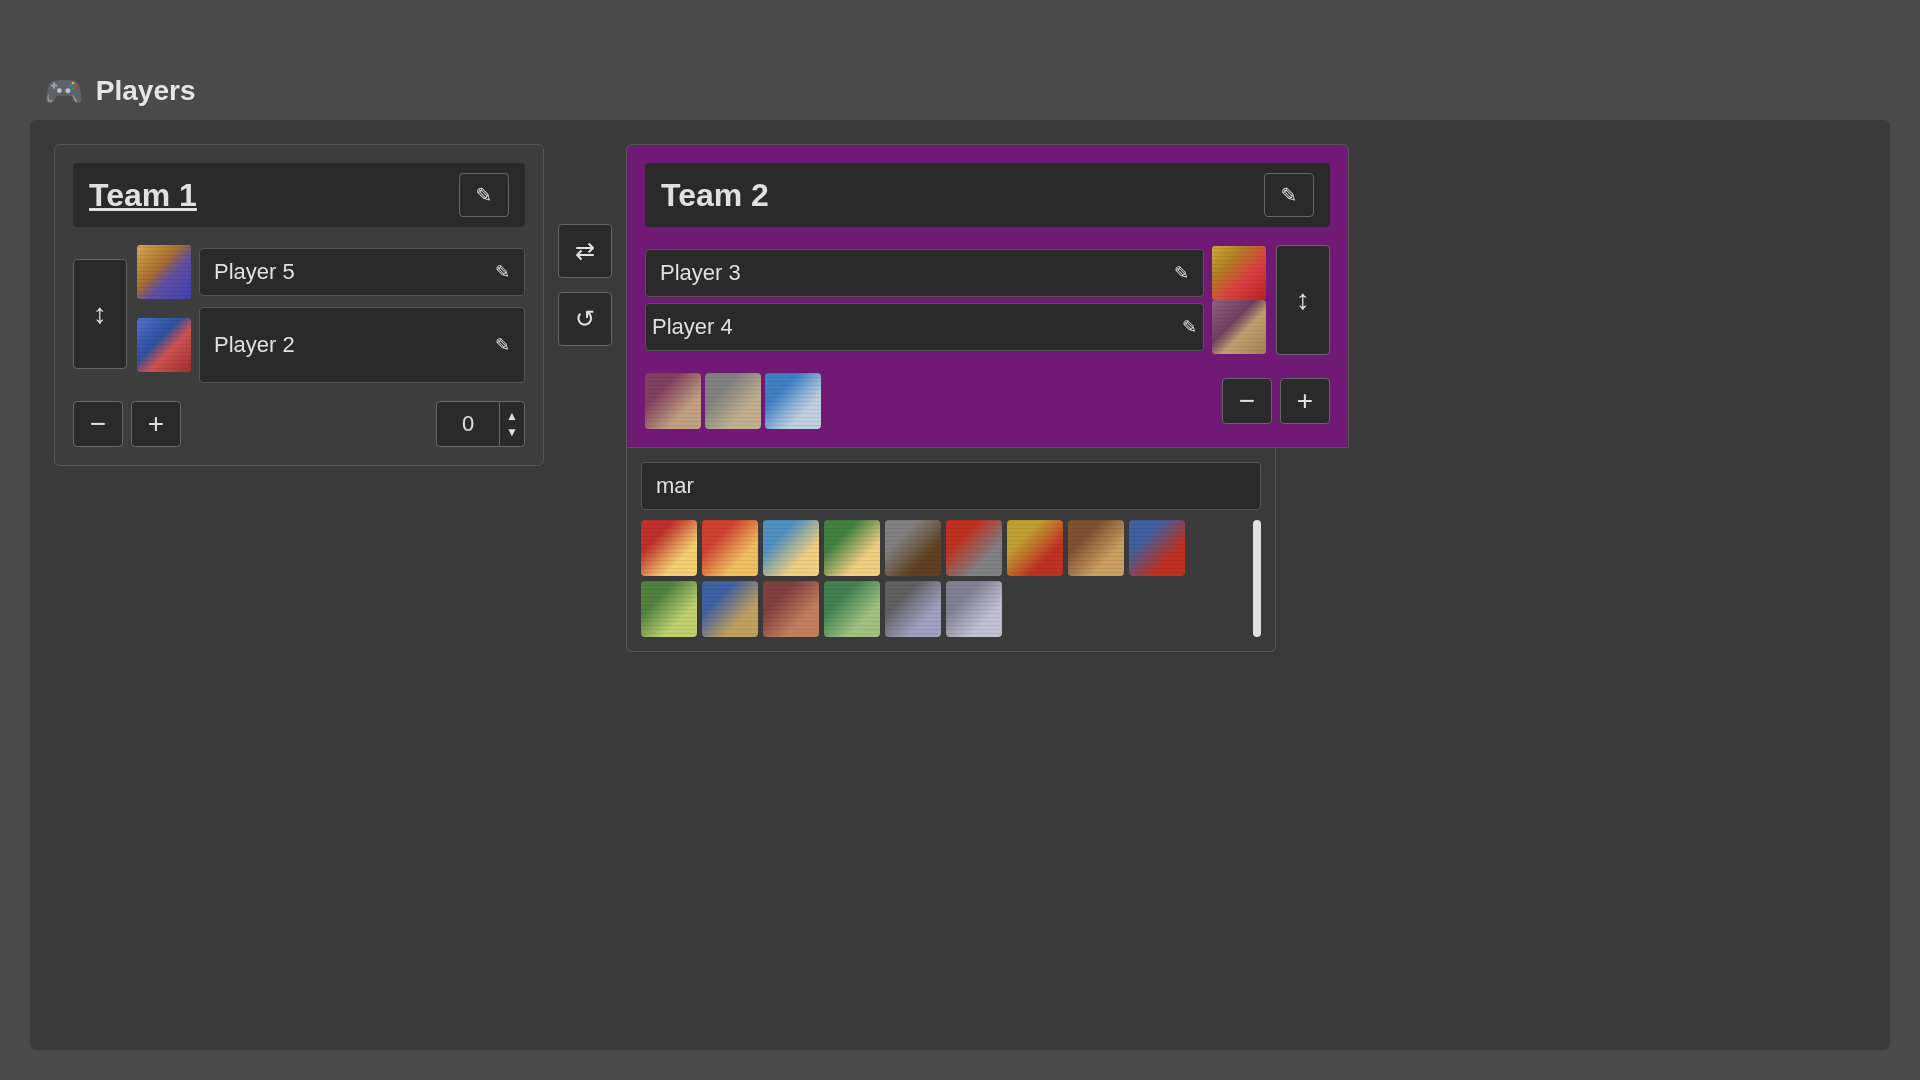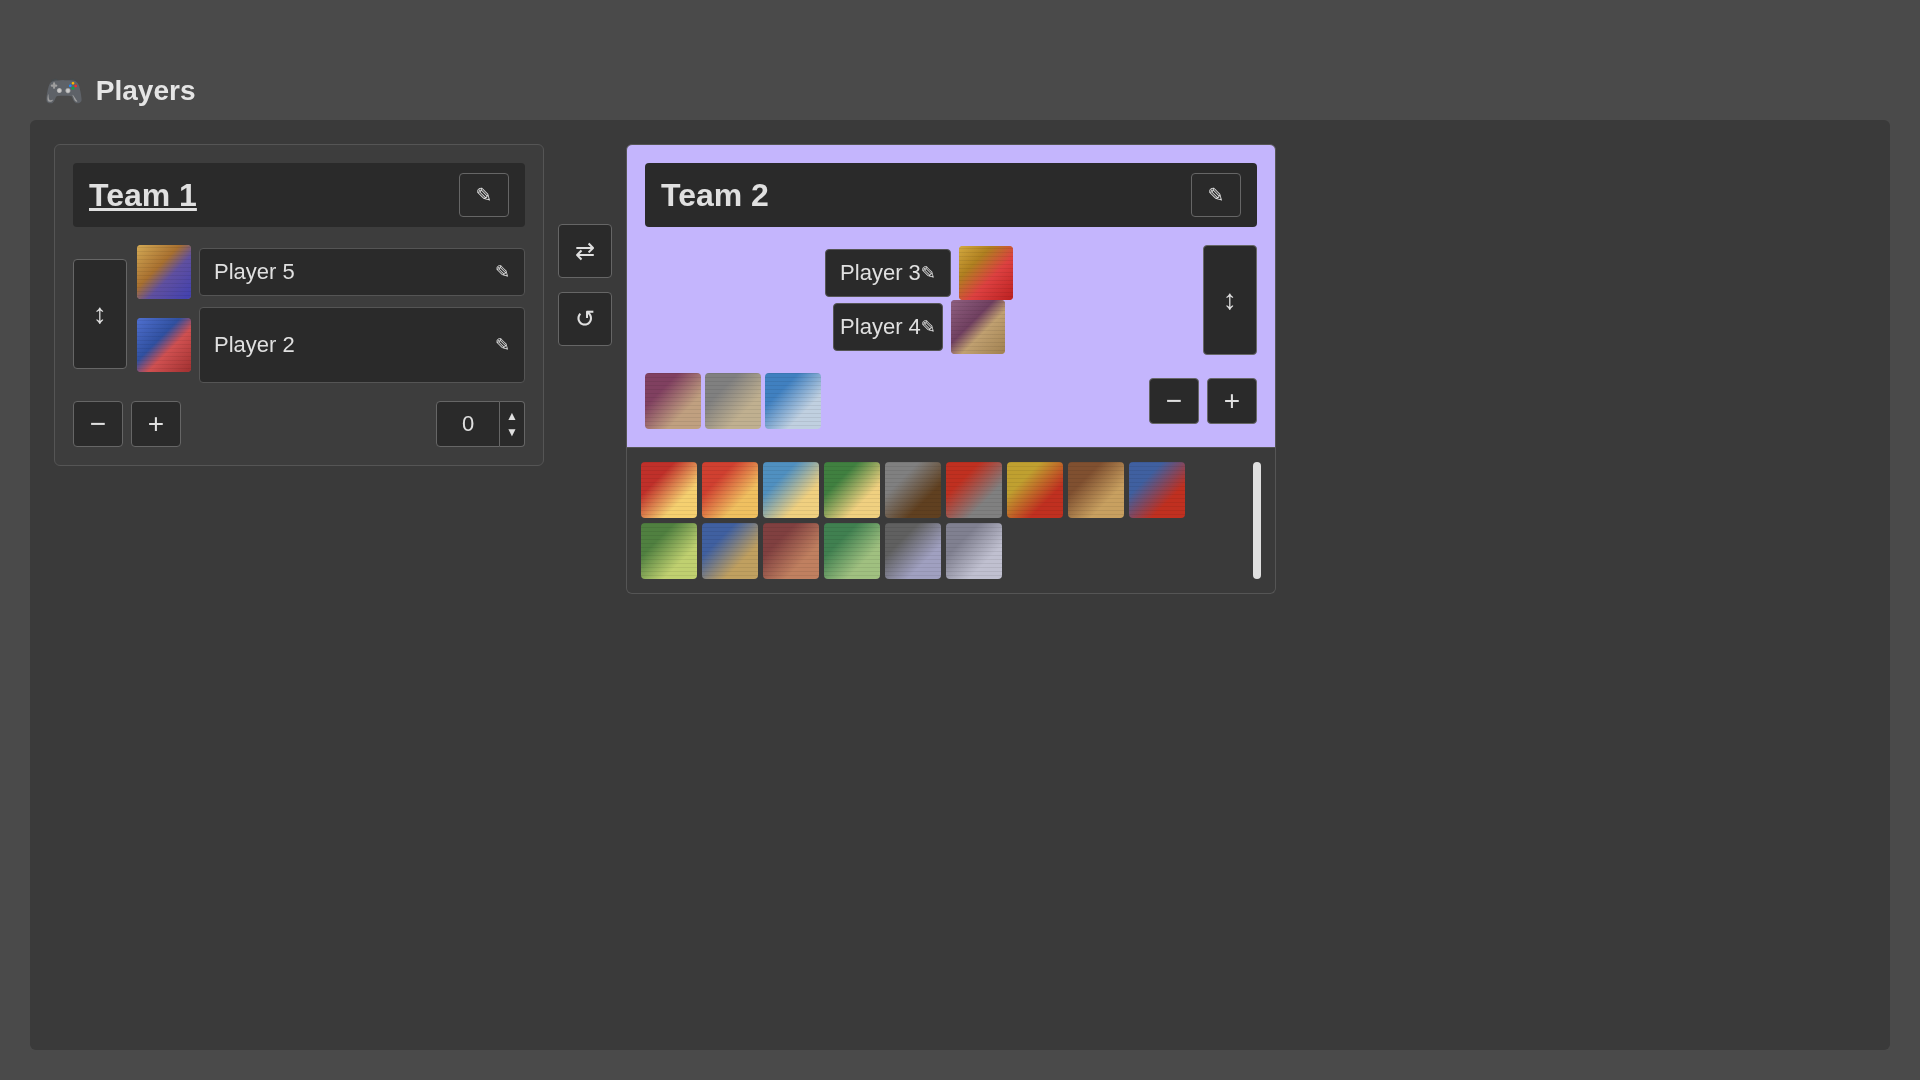--- a/index.html
+++ b/index.html
@@ -75,29 +75,29 @@
       </div>
     </div>
 
     <div style="display:flex;flex-direction:column;align-items:center;justify-content:center;gap:14px;padding:0 14px;margin-top:80px;">
       <button style="background:#2a2a2a;border:1px solid #666;border-radius:4px;color:#e0e0e0;width:54px;height:54px;cursor:pointer;font-size:24px;display:flex;align-items:center;justify-content:center;">⇄</button>
       <button style="background:#2a2a2a;border:1px solid #666;border-radius:4px;color:#e0e0e0;width:54px;height:54px;cursor:pointer;font-size:24px;display:flex;align-items:center;justify-content:center;">↺</button>
     </div>
 
     <div style="display:flex;flex-direction:column;">
 
-      <div style="background:#c4b5fd;border:1px solid #555;border-radius:6px 6px 0 0;padding:18px;width:650px;">
+      <div style="background:#701a75;border:1px solid #555;border-radius:6px 6px 0 0;padding:18px;width:723px;">
 
         <div style="display:flex;align-items:center;justify-content:space-between;margin-bottom:18px;background:#2a2a2a;border-radius:4px;padding:10px 16px;">
           <span style="font-size:32px;font-weight:bold;color:#e0e0e0;">Team 2</span>
           <button style="background:#2a2a2a;border:1px solid #666;border-radius:4px;color:#e0e0e0;width:50px;height:44px;cursor:pointer;font-size:20px;display:flex;align-items:center;justify-content:center;">✎</button>
         </div>
 
         <div style="display:flex;align-items:center;gap:10px;margin-bottom:18px;">
-          <div style="display:flex;flex-direction:column;gap:0;flex:1;align-items:center;">
+          <div style="display:flex;flex-direction:column;gap:0;flex:1;">
 
             <div style="display:flex;align-items:center;gap:8px;">
               <div style="flex:1;background:#2a2a2a;border:1px solid #555;border-radius:4px;padding:10px 14px;font-size:22px;color:#e0e0e0;display:flex;align-items:center;justify-content:space-between;">
                 <span>Player 3</span>
                 <button style="background:transparent;border:none;color:#e0e0e0;cursor:pointer;font-size:18px;">✎</button>
               </div>
               <div style="width:54px;height:54px;border-radius:4px;background:linear-gradient(135deg,#c8a030 30%,#cc3030 70%);position:relative;overflow:hidden;">
                 <div style="position:absolute;inset:0;background:linear-gradient(135deg,#d4aa40 0%,#b08020 30%,#dd4040 60%,#bb2020 100%);"></div>
                 <div style="position:absolute;inset:0;background:repeating-linear-gradient(0deg,transparent,transparent 3px,rgba(0,0,0,0.07) 3px,rgba(0,0,0,0.07) 4px);"></div>
               </div>
@@ -136,20 +136,21 @@
           </div>
           <div style="margin-left:auto;display:flex;gap:8px;align-items:center;">
             <button style="background:#2a2a2a;border:1px solid #666;border-radius:4px;color:#e0e0e0;width:50px;height:46px;cursor:pointer;font-size:28px;display:flex;align-items:center;justify-content:center;">−</button>
             <button style="background:#2a2a2a;border:1px solid #666;border-radius:4px;color:#e0e0e0;width:50px;height:46px;cursor:pointer;font-size:28px;display:flex;align-items:center;justify-content:center;">+</button>
           </div>
         </div>
       </div>
 
       <div style="background:#3a3a3a;border:1px solid #555;border-top:none;border-radius:0 0 6px 6px;width:650px;padding:14px;position:relative;">
         
+        <input style="background: rgb(42, 42, 42); border: 1px solid rgb(85, 85, 85); border-radius: 4px; padding: 10px 14px; font-size: 22px; color: rgb(224, 224, 224); width: 100%; margin-bottom: 10px; outline: none;" value="mar">
 
         
         <div style="position:relative;padding-right:16px;">
           <div style="display:flex;flex-wrap:wrap;gap:5px;">
 
             <div style="width:56px;height:56px;border-radius:4px;background:linear-gradient(135deg,#c0302a 30%,#f5d070 70%);cursor:pointer;position:relative;overflow:hidden;">
                 <div style="position:absolute;inset:0;background:repeating-linear-gradient(0deg,transparent,transparent 3px,rgba(0,0,0,0.07) 3px,rgba(0,0,0,0.07) 4px);"></div>
               </div>
             <div style="width:56px;height:56px;border-radius:4px;background:linear-gradient(135deg,#d04030 30%,#f0c060 70%);cursor:pointer;position:relative;overflow:hidden;">
                 <div style="position:absolute;inset:0;background:repeating-linear-gradient(0deg,transparent,transparent 3px,rgba(0,0,0,0.07) 3px,rgba(0,0,0,0.07) 4px);"></div>

